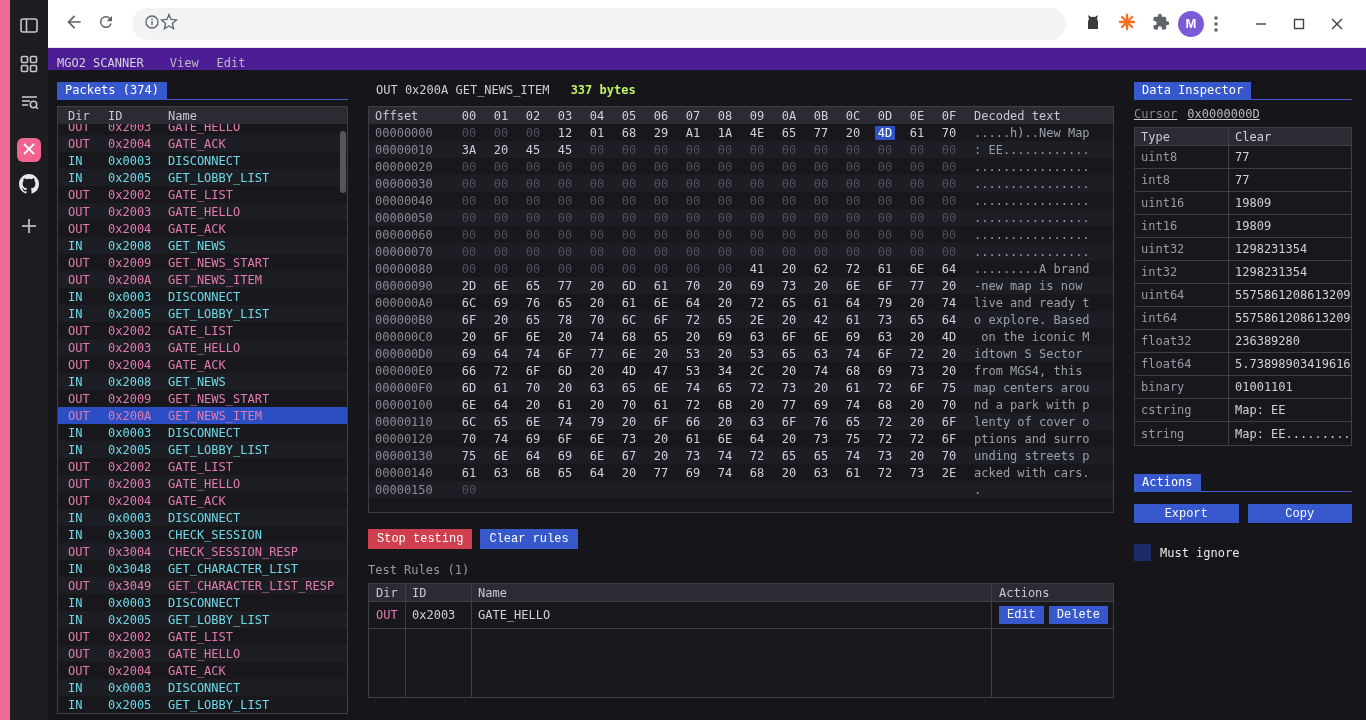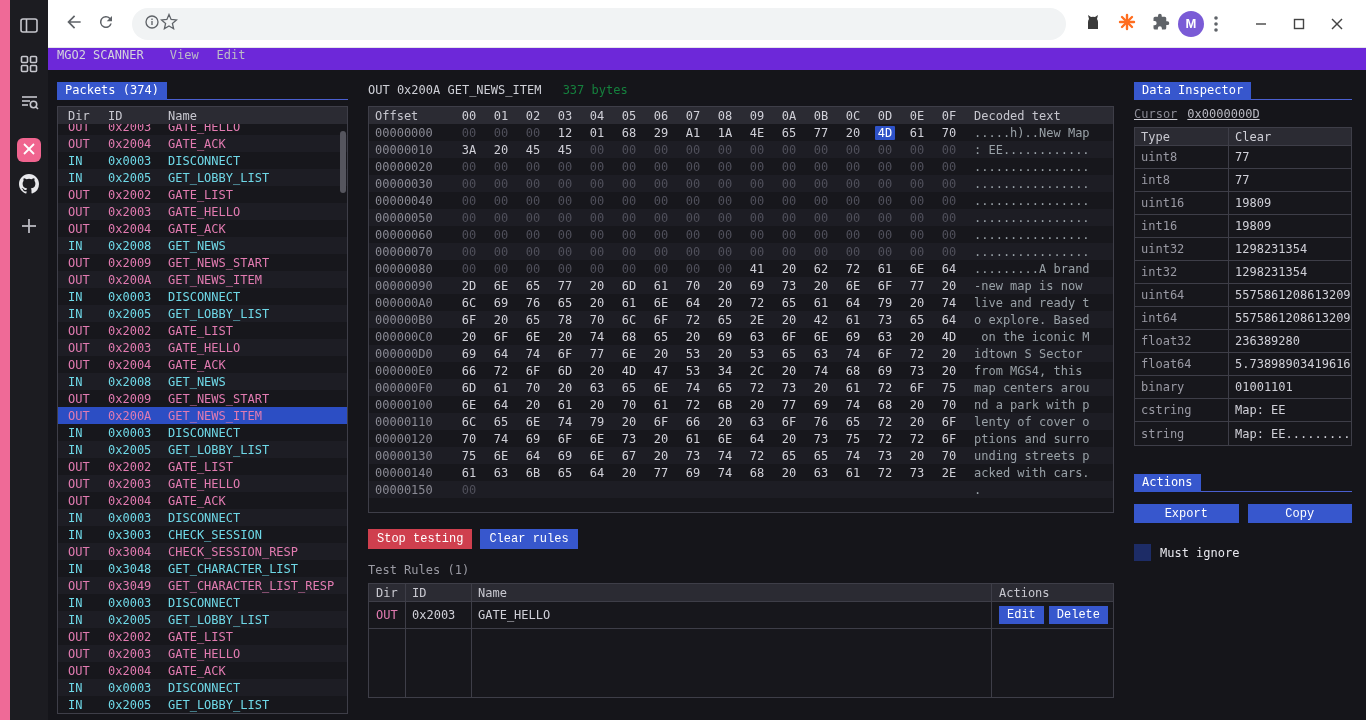--- a/index.html
+++ b/index.html
@@ -29,21 +29,21 @@
   .avatar { width:26px; height:26px; border-radius:50%; background:#7a5bd6; color:#fff;
             font-size:13px; font-weight:bold; display:flex; align-items:center;
             justify-content:center; flex:none; cursor:pointer;}
   .kebab { width:24px; display:flex; justify-content:center; cursor:pointer;}
   .winctl { display:flex; align-items:center; margin-left:14px; flex:none;}
   .winctl span { width:38px; height:40px; display:flex; align-items:center; justify-content:center; cursor:pointer;}
 
   
   .app { flex:1; background:#15151a; display:flex; flex-direction:column;
          font-family:"DejaVu Sans Mono", monospace; font-size:12px; color:#d0d0d8; }
-  .menubar { height:22px; background:#6d28d9; display:flex; align-items:flex-start;
+  .menubar { height:22px; background:#4c1d95; display:flex; align-items:flex-end;
              padding-left:9px; flex:none; }
   .menubar .mtitle { color:#d4d4dc; margin-right:26px; }
   .menubar .mitem { color:#bcbcc6; margin-right:18px; cursor:pointer; }
   .content { flex:1; display:flex; padding:12px 14px 20px 9px; gap:20px; min-height:0; }
 
   .ptitle { position:relative; height:18px; flex:none; }
   .ptitle::after { content:""; position:absolute; left:0; right:0; bottom:0;
                    border-bottom:1px solid #4a5fd0; }
   .chip { position:relative; z-index:1; display:inline-block; height:18px; line-height:17px;
           padding:0 8px; background:#3757cd; color:#fff; }
@@ -64,22 +64,22 @@
   .prow.sel .c { color:#e9ecff; }
   .out { color:#e27bb1; }
   .prow.out-row .c { color:#e27bb1; } .prow.in-row .c { color:#6fd9e8; }
   .pscroll { position:absolute; right:0; top:17px; bottom:0; width:8px; z-index:3;}
   .pthumb { position:absolute; right:1px; top:7px; width:6px; height:62px; background:#55555e;
             border-radius:3px; cursor:grab;}
 
   
   .center { width:746px; flex:none; display:flex; flex-direction:column; }
   .hexheader { margin:1px 0 9px; flex:none; }
-  .hexheader .ht { color:#cfd0d7; margin-right:14px; }
-  .hexheader .hs { color:#15803d; }
+  .hexheader .ht { color:#cfd0d7; margin-right:14px;margin-left:8px; }
+  .hexheader .hs { color:#bef264;font-weight:bold; }
   .hextable { border:1px solid #3e3e48; background:#17171c; padding-bottom:14px; flex:none;}
   .hrow { display:flex; align-items:center; height:17px; }
   .hrow.head { background:#2b2b33; color:#c6c6ce; }
   .hrow.alt { background:#1d1d24; }
   .ho { width:84px; padding-left:6px; color:#8a8a94; flex:none;}
   .hrow.head .ho { color:#c6c6ce; }
   .hb { width:32px; text-align:center; flex:none; color:#d0d0d8; cursor:default;}
   .bv.z { color:#50505b; }
   .bv.cur { display:inline-block; background:#2e52c8; color:#fff; padding:0 3px; margin:0 -3px;
             border-radius:1px;}

